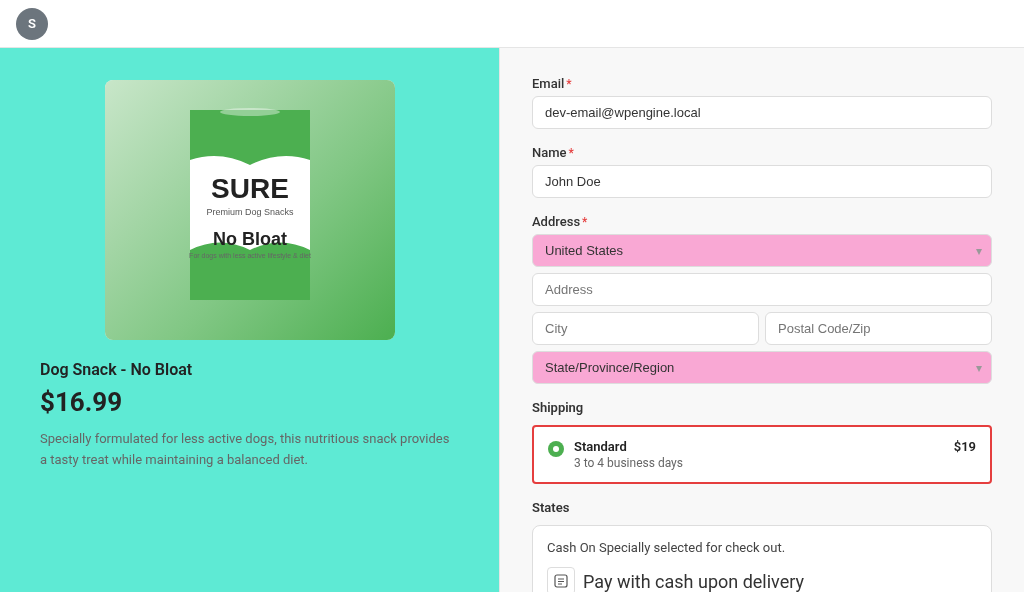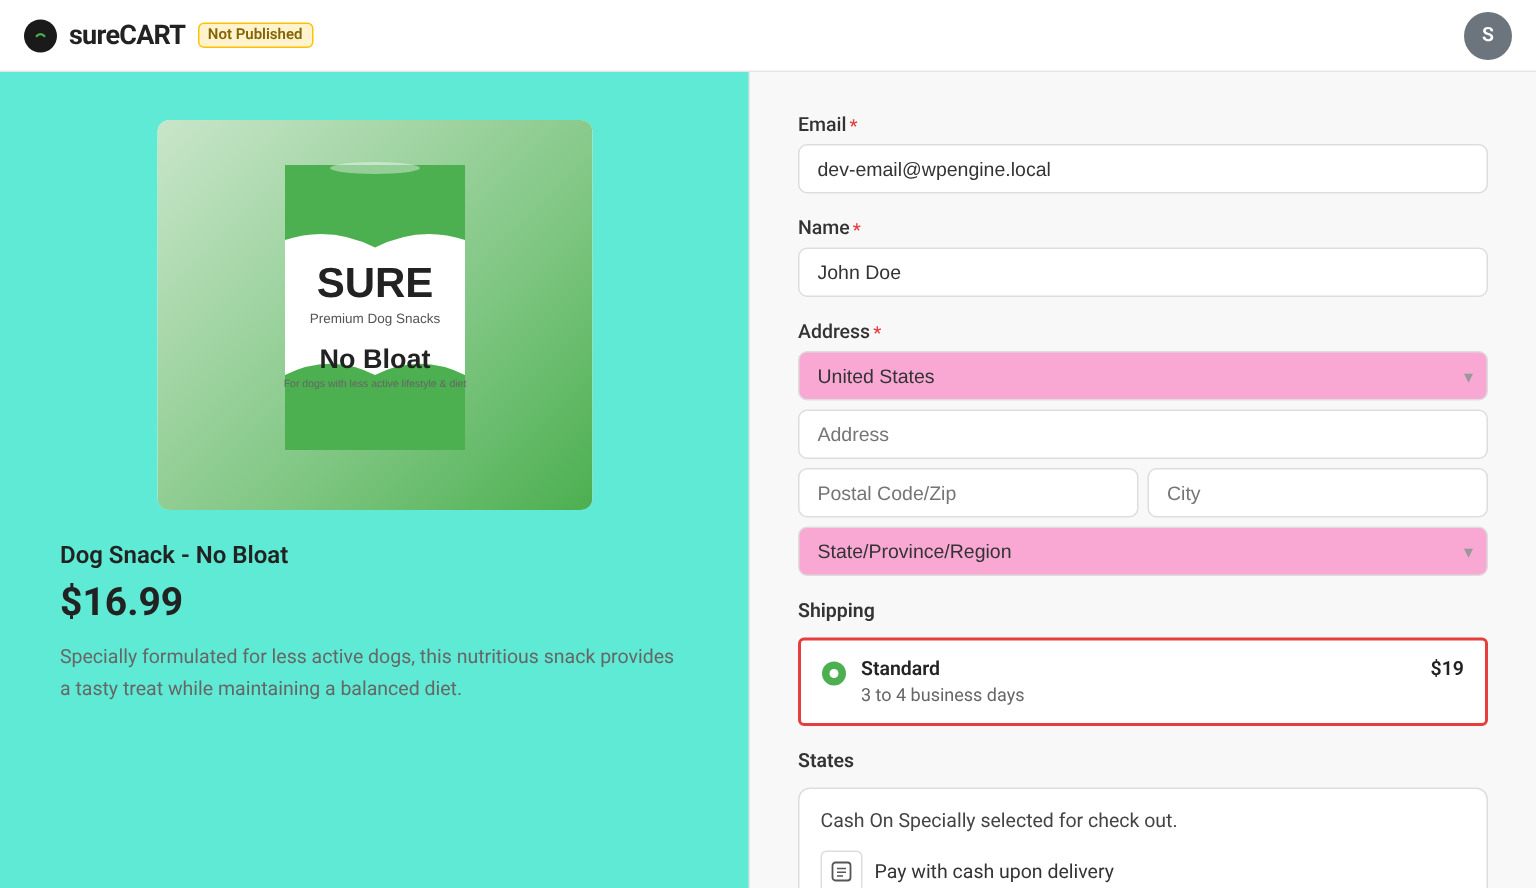--- a/index.html
+++ b/index.html
@@ -268,40 +268,30 @@
       height: 28px;
       border: 1px solid #ddd;
       border-radius: 4px;
       display: flex;
       align-items: center;
       justify-content: center;
       color: #555;
       font-size: 14px;
     }
     .payment-method-text {
-      font-size: 13px;
+      font-size: 18px;
       color: #333;
     }
   </style>
 </head>
 <body>
 
 <div class="page-wrapper">
 
   <div class="top-bar">
-    <div class="logo-area">
-      <div class="logo-icon">
-        <svg viewBox="0 0 14 14" fill="none">
-          <circle cx="7" cy="7" r="6" fill="#1a1a1a"></circle>
-          <path d="M4 7.5 Q7 4 10 7.5" stroke="#4caf50" stroke-width="1.5" fill="none"></path>
-        </svg>
-      </div>
-      <span class="logo-text">sureCART</span>
-      <span class="not-published-badge">Not Published</span>
-    </div>
     <div class="avatar">S</div>
   </div>
 
   <div class="main-content">
 
     <div class="left-panel">
 
       <div class="product-image-container">
         <div class="product-image">
 
@@ -361,22 +351,22 @@
               <option>United States</option>
               <option>Canada</option>
               <option>United Kingdom</option>
             </select>
             <span class="select-chevron">▾</span>
           </div>
 
           <input class="form-input" type="text" placeholder="Address" style="">
 
           <div class="address-row">
+            <input class="form-input" type="text" placeholder="City" style="">
             <input class="form-input" type="text" placeholder="Postal Code/Zip" style="">
-            <input class="form-input" type="text" placeholder="City" style="">
           </div>
 
           <div class="select-wrapper">
             <select>
               <option value="">State/Province/Region</option>
               <option>Alabama</option>
               <option>Alaska</option>
               <option>Arizona</option>
               <option>California</option>
               <option>New York</option>

